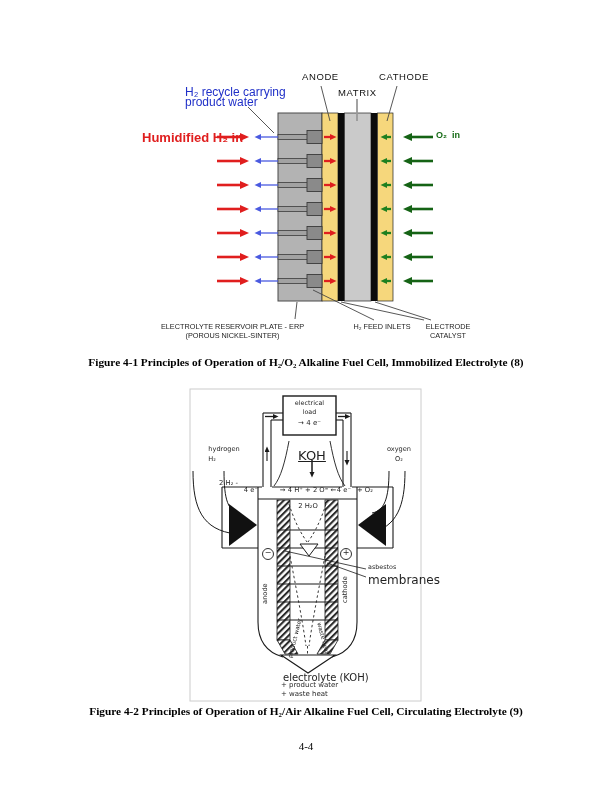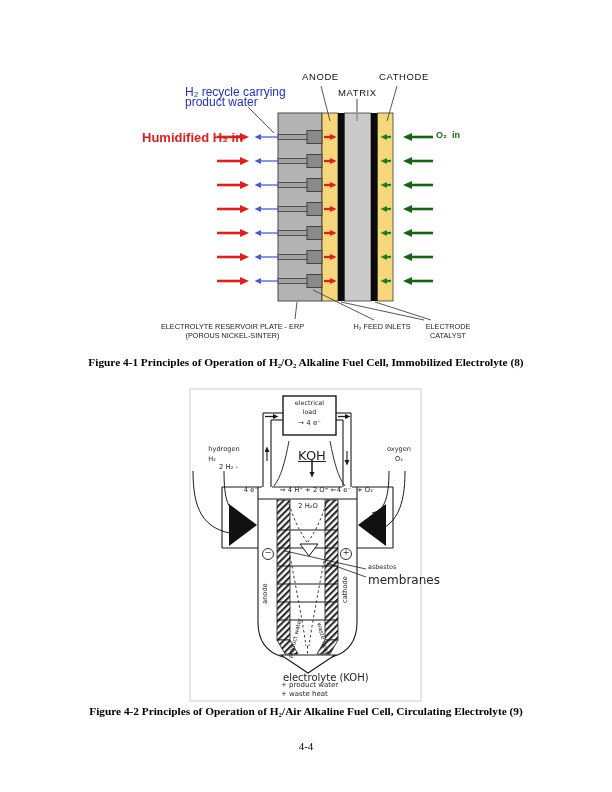--- a/index.html
+++ b/index.html
@@ -177,21 +177,21 @@
   <div class="f2lbl ctr" style="left:283px;top:400px;width:53px;font-size:6.4px;">electrical</div>
   <div class="f2lbl ctr" style="left:283px;top:408.5px;width:53px;font-size:6.4px;">load</div>
   <div class="f2lbl ctr" style="left:283px;top:420px;width:53px;">→ 4 e⁻</div>
   <div class="f2lbl ctr" style="left:296px;top:449px;width:32px;font-size:13px;text-decoration:underline;">KOH</div>
 
   <div class="f2lbl ctr" style="left:189px;top:446px;width:46px;font-size:6.6px;padding-left:12px;">hydrogen</div>
   <div class="f2lbl ctr" style="left:189px;top:455.5px;width:46px;font-size:6.6px;">H₂</div>
   <div class="f2lbl ctr" style="left:376px;top:446px;width:46px;font-size:6.6px;">oxygen</div>
   <div class="f2lbl ctr" style="left:376px;top:455.5px;width:46px;font-size:6.6px;">O₂</div>
 
-  <div class="f2lbl rgt" style="left:210px;top:464px;width:28px;font-size:6.8px;">2 H₂ -</div>
+  <div class="f2lbl rgt" style="left:210px;top:480px;width:28px;font-size:6.8px;">2 H₂ -</div>
   <div class="f2lbl ctr" style="left:240px;top:486.5px;width:22px;font-size:6.8px;">4 e⁻</div>
   <div class="f2lbl ctr" style="left:262px;top:486.5px;width:92px;font-size:6.8px;">→ 4 H⁺ + 2 O⁼ ←</div>
   <div class="f2lbl ctr" style="left:333px;top:486.5px;width:22px;font-size:6.8px;">4 e⁻</div>
   <div class="f2lbl" style="left:357px;top:486.5px;font-size:6.8px;">+ O₂</div>
 
   <div class="f2lbl ctr" style="left:290px;top:503px;width:36px;font-size:6.8px;">2 H₂O</div>
 
   <div class="f2lbl ctr" style="left:262px;top:549px;width:12px;font-size:8px;">−</div>
   <div class="f2lbl ctr" style="left:340px;top:548.5px;width:12px;font-size:8px;">+</div>
 

